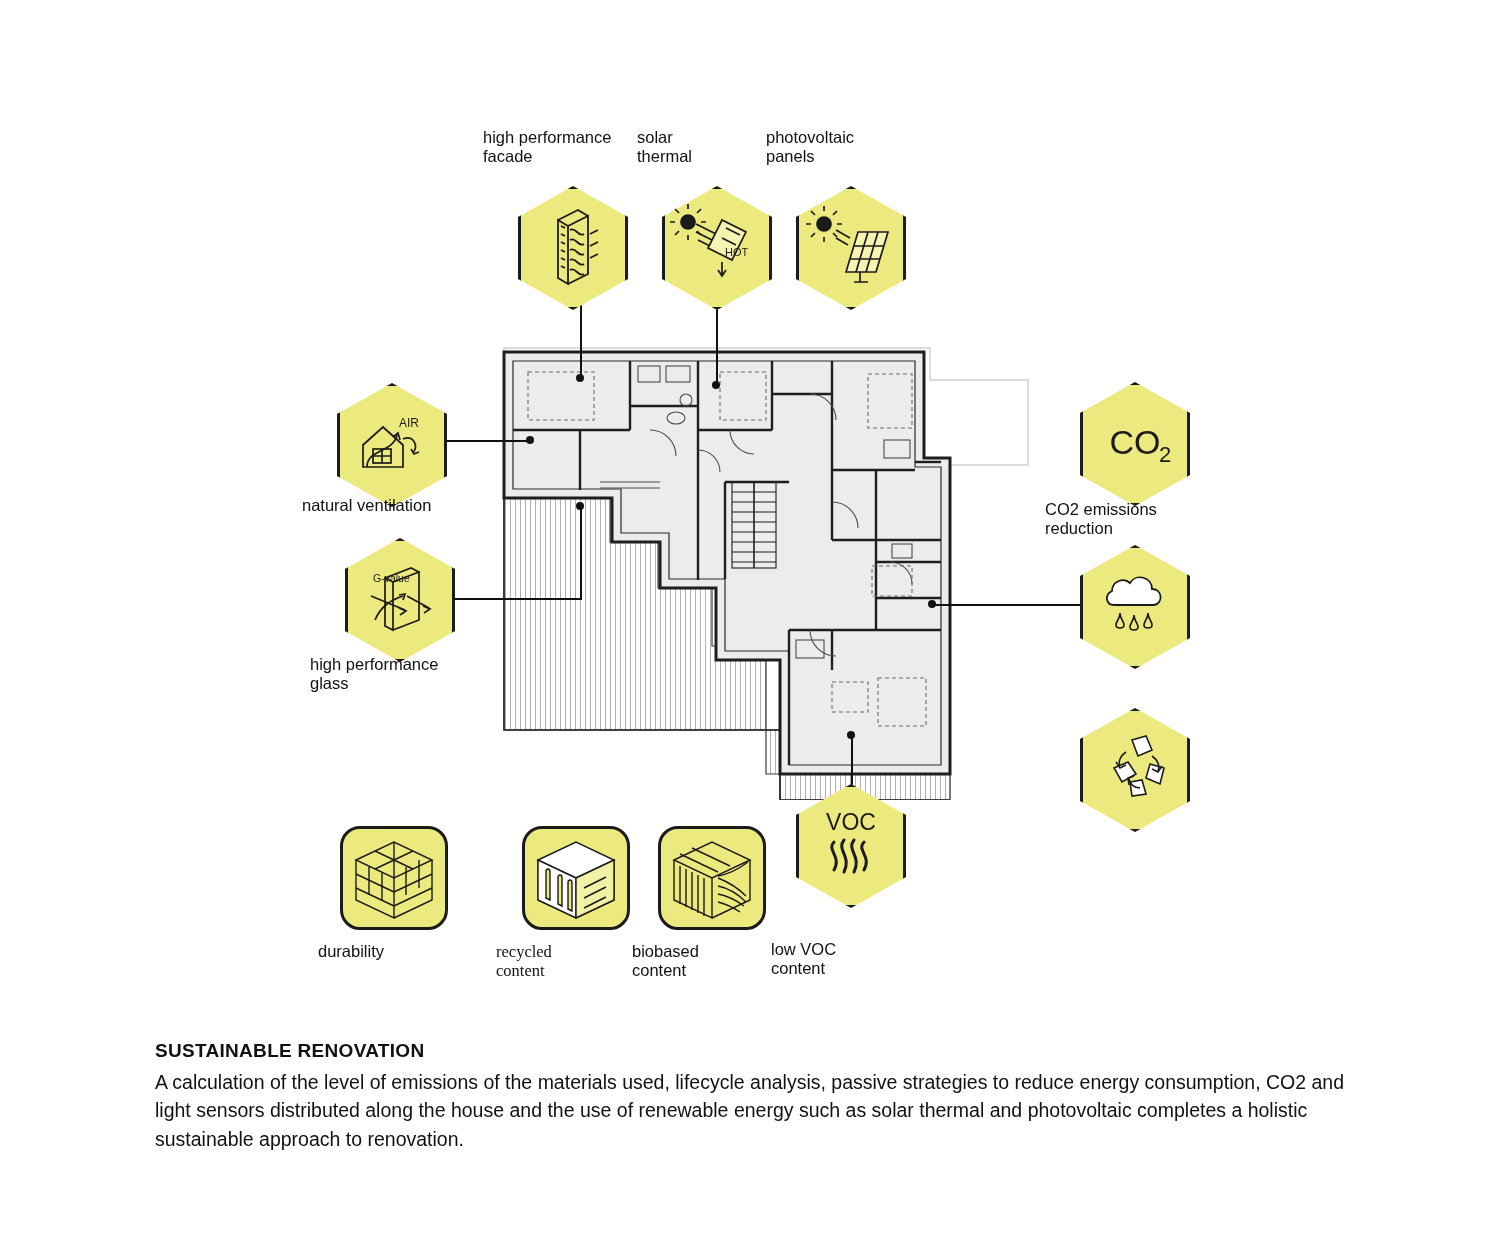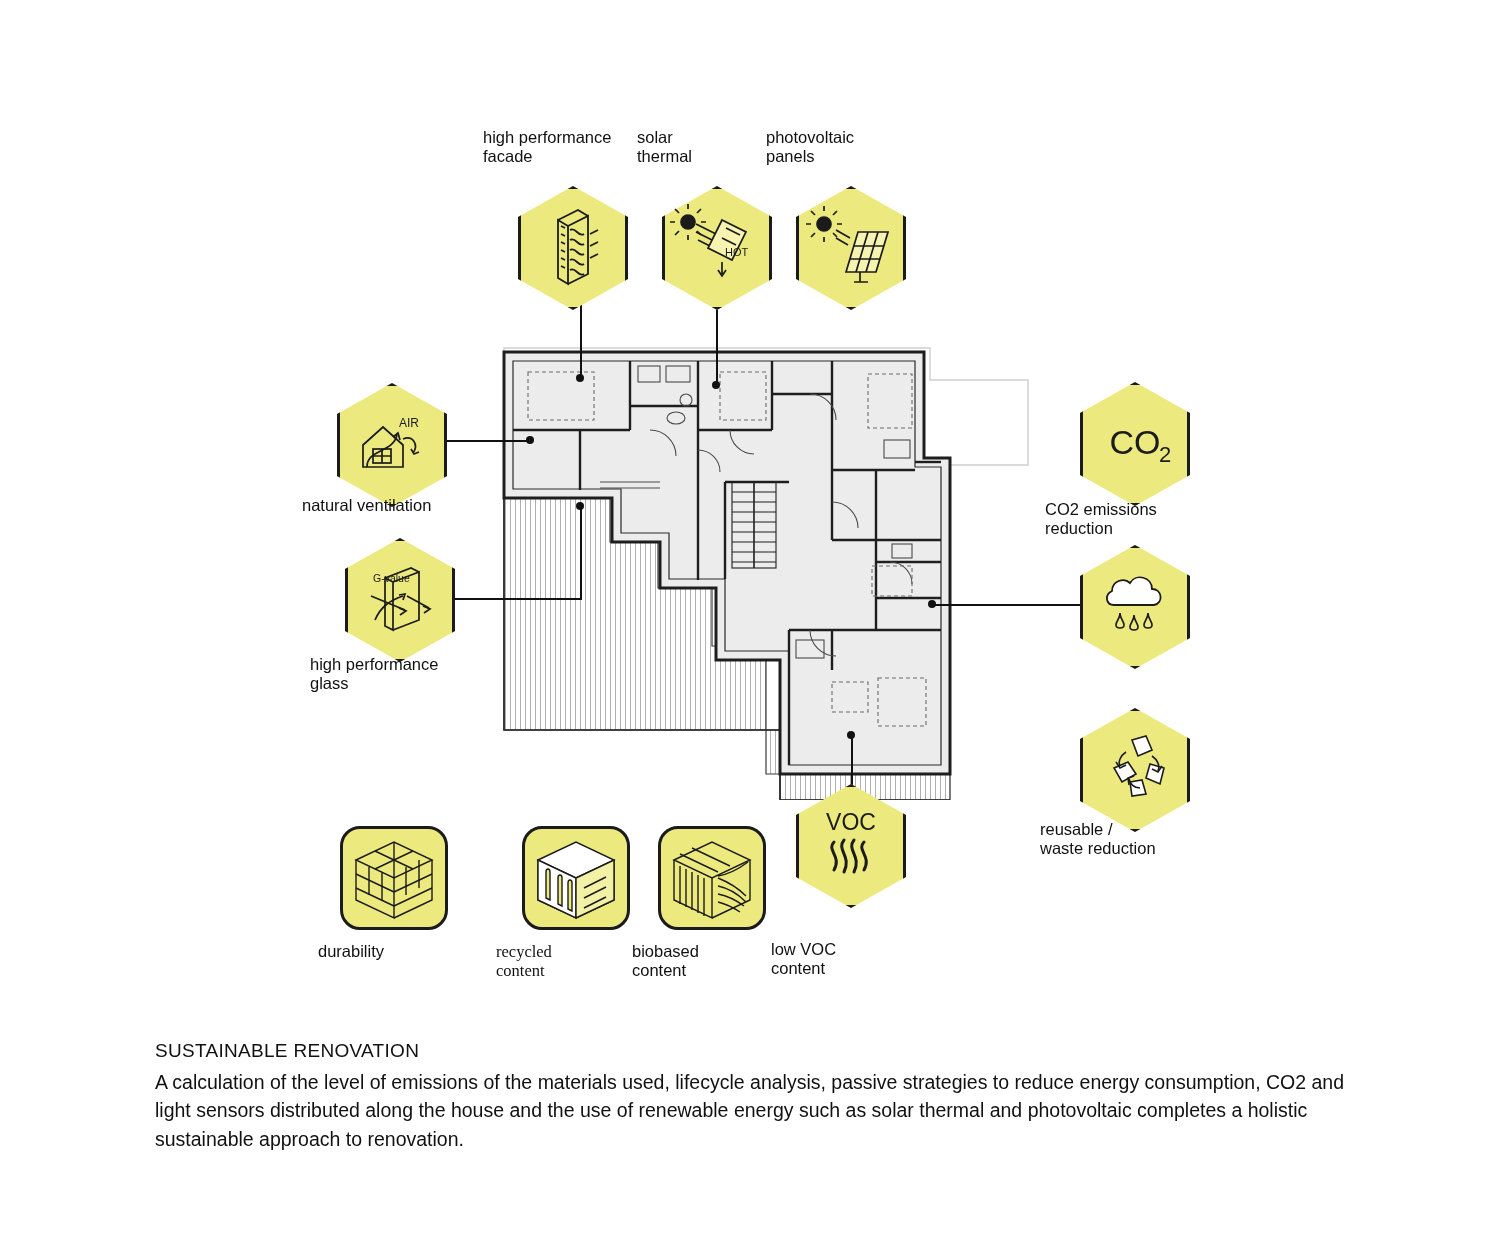--- a/index.html
+++ b/index.html
@@ -98,21 +98,21 @@
 
   
   #footer {
     position: absolute;
     left: 155px;
     top: 1040px;
     width: 1210px;
   }
   #footer .title {
     font-size: 19px;
-    font-weight: normal;
+    font-weight: bold;
     letter-spacing: .3px;
     margin: 0 0 6px 0;
     color: #111;
   }
   #footer .body {
     font-size: 19.5px;
     line-height: 1.45;
     color: #111;
     margin: 0;
   }
@@ -361,22 +361,20 @@
           <path d="M46,44 C40,48 38,54 40,58"></path>
           <path d="M36,54 L40,60 L46,57"></path>
           <path d="M72,48 C78,52 80,58 78,63"></path>
           <path d="M82,58 L78,64 L72,61"></path>
           <path d="M60,80 C54,80 50,76 49,71"></path>
           <path d="M54,68 L48,70 L49,77"></path>
         </g>
       </svg>
     </div>
   </div>
-  <div class="caption" style="left:1040px; top:820px; width:200px;">reusable /
-waste reduction</div>
 
   <div class="cube" style="left:340px; top:826px;">
     <div class="cube-bg"></div>
     <svg width="108" height="104" viewBox="0 0 108 104">
       <g stroke="#1b1b1b" stroke-width="1.4" fill="none">
         <path d="M16,34 L54,16 L92,34 L54,52 Z"></path>
         <path d="M16,34 L16,74 L54,92 L54,52"></path>
         <path d="M92,34 L92,74 L54,92"></path>
         <path d="M16,48 L54,66 M16,62 L54,80"></path>
         <path d="M54,66 L92,48 M54,80 L92,62"></path>

